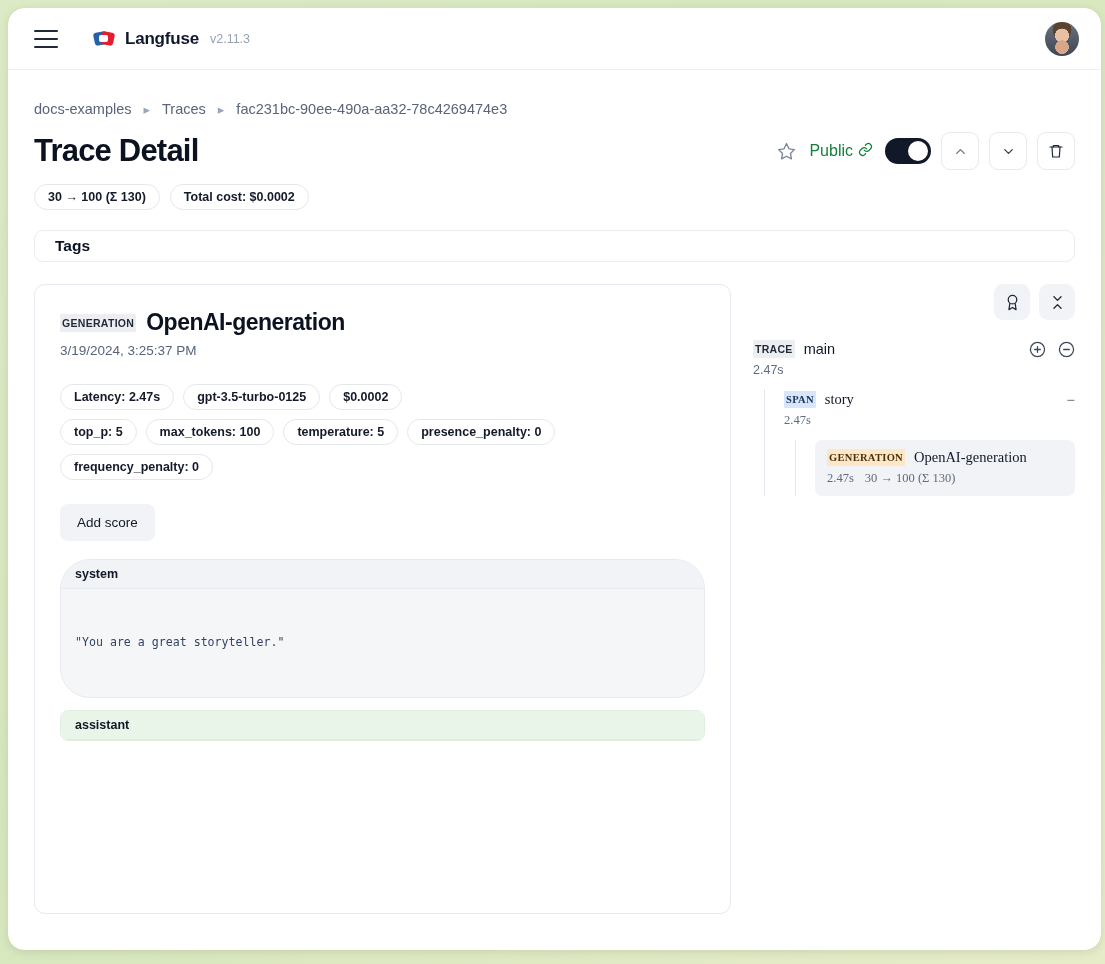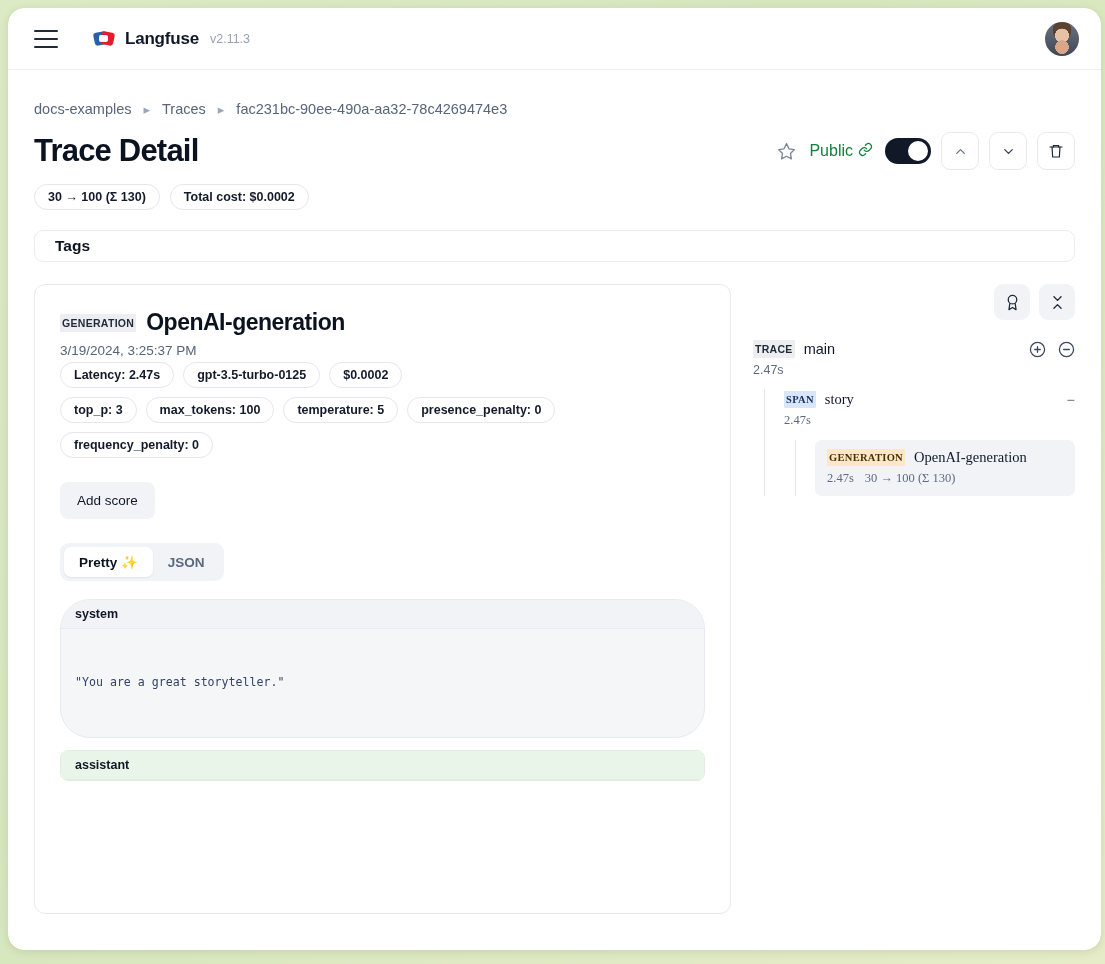--- a/index.html
+++ b/index.html
@@ -112,21 +112,21 @@
   }
   .gen-head { display:flex; align-items:center; gap:10px; }
   .badge {
     font-size:10.5px; font-weight:bold; letter-spacing:0.3px;
     padding:3px 2px; border-radius:1px;
   }
   .badge-gen-gray { background:#eceef2; color:#1f2937; }
   .gen-title { font-size:23px; font-weight:bold; color:#0b1220; letter-spacing:-0.5px; }
   .gen-date { font-size:13.5px; color:#56657c; margin-top:7px; }
 
-  .chips { display:flex; flex-wrap:wrap; gap:9px; margin-top:4px; }
+  .chips { display:flex; flex-wrap:wrap; gap:9px; margin-top:26px; }
   .chips.second { margin-top:9px; }
 
   .action-row { display:flex; gap:12px; margin-top:24px; }
   .btn-soft {
     background:#f1f3f7; border:none; border-radius:8px;
     padding:11px 17px; font-size:13.5px; font-weight:normal; color:#111827;
     cursor:pointer; display:flex; align-items:center; gap:8px;
     font-family:"Liberation Sans", sans-serif;
   }
 
@@ -275,35 +275,31 @@
           <span class="gen-title">OpenAI-generation</span>
         </div>
         <div class="gen-date">3/19/2024, 3:25:37 PM</div>
 
         <div class="chips">
           <span class="chip-outline">Latency: 2.47s</span>
           <span class="chip-outline">gpt-3.5-turbo-0125</span>
           <span class="chip-outline">$0.0002</span>
         </div>
         <div class="chips second">
-          <span class="chip-outline">top_p: 3</span>
+          <span class="chip-outline">top_p: 5</span>
           <span class="chip-outline">max_tokens: 100</span>
           <span class="chip-outline">temperature: 5</span>
           <span class="chip-outline">presence_penalty: 0</span>
           <span class="chip-outline">frequency_penalty: 0</span>
         </div>
 
         <div class="action-row">
           <button class="btn-soft">Add score</button>
         </div>
 
-        <div class="tabs">
-          <div class="tab active">Pretty ✨</div>
-          <div class="tab">JSON</div>
-        </div>
 
         <div class="msg-wrap">
           <div class="msg sys">
             <div class="msg-head">system</div>
             <div class="msg-body">
               <p>"You are a great storyteller."</p>
             </div>
           </div>
           <div class="msg asst">
             <div class="msg-head">assistant</div>

